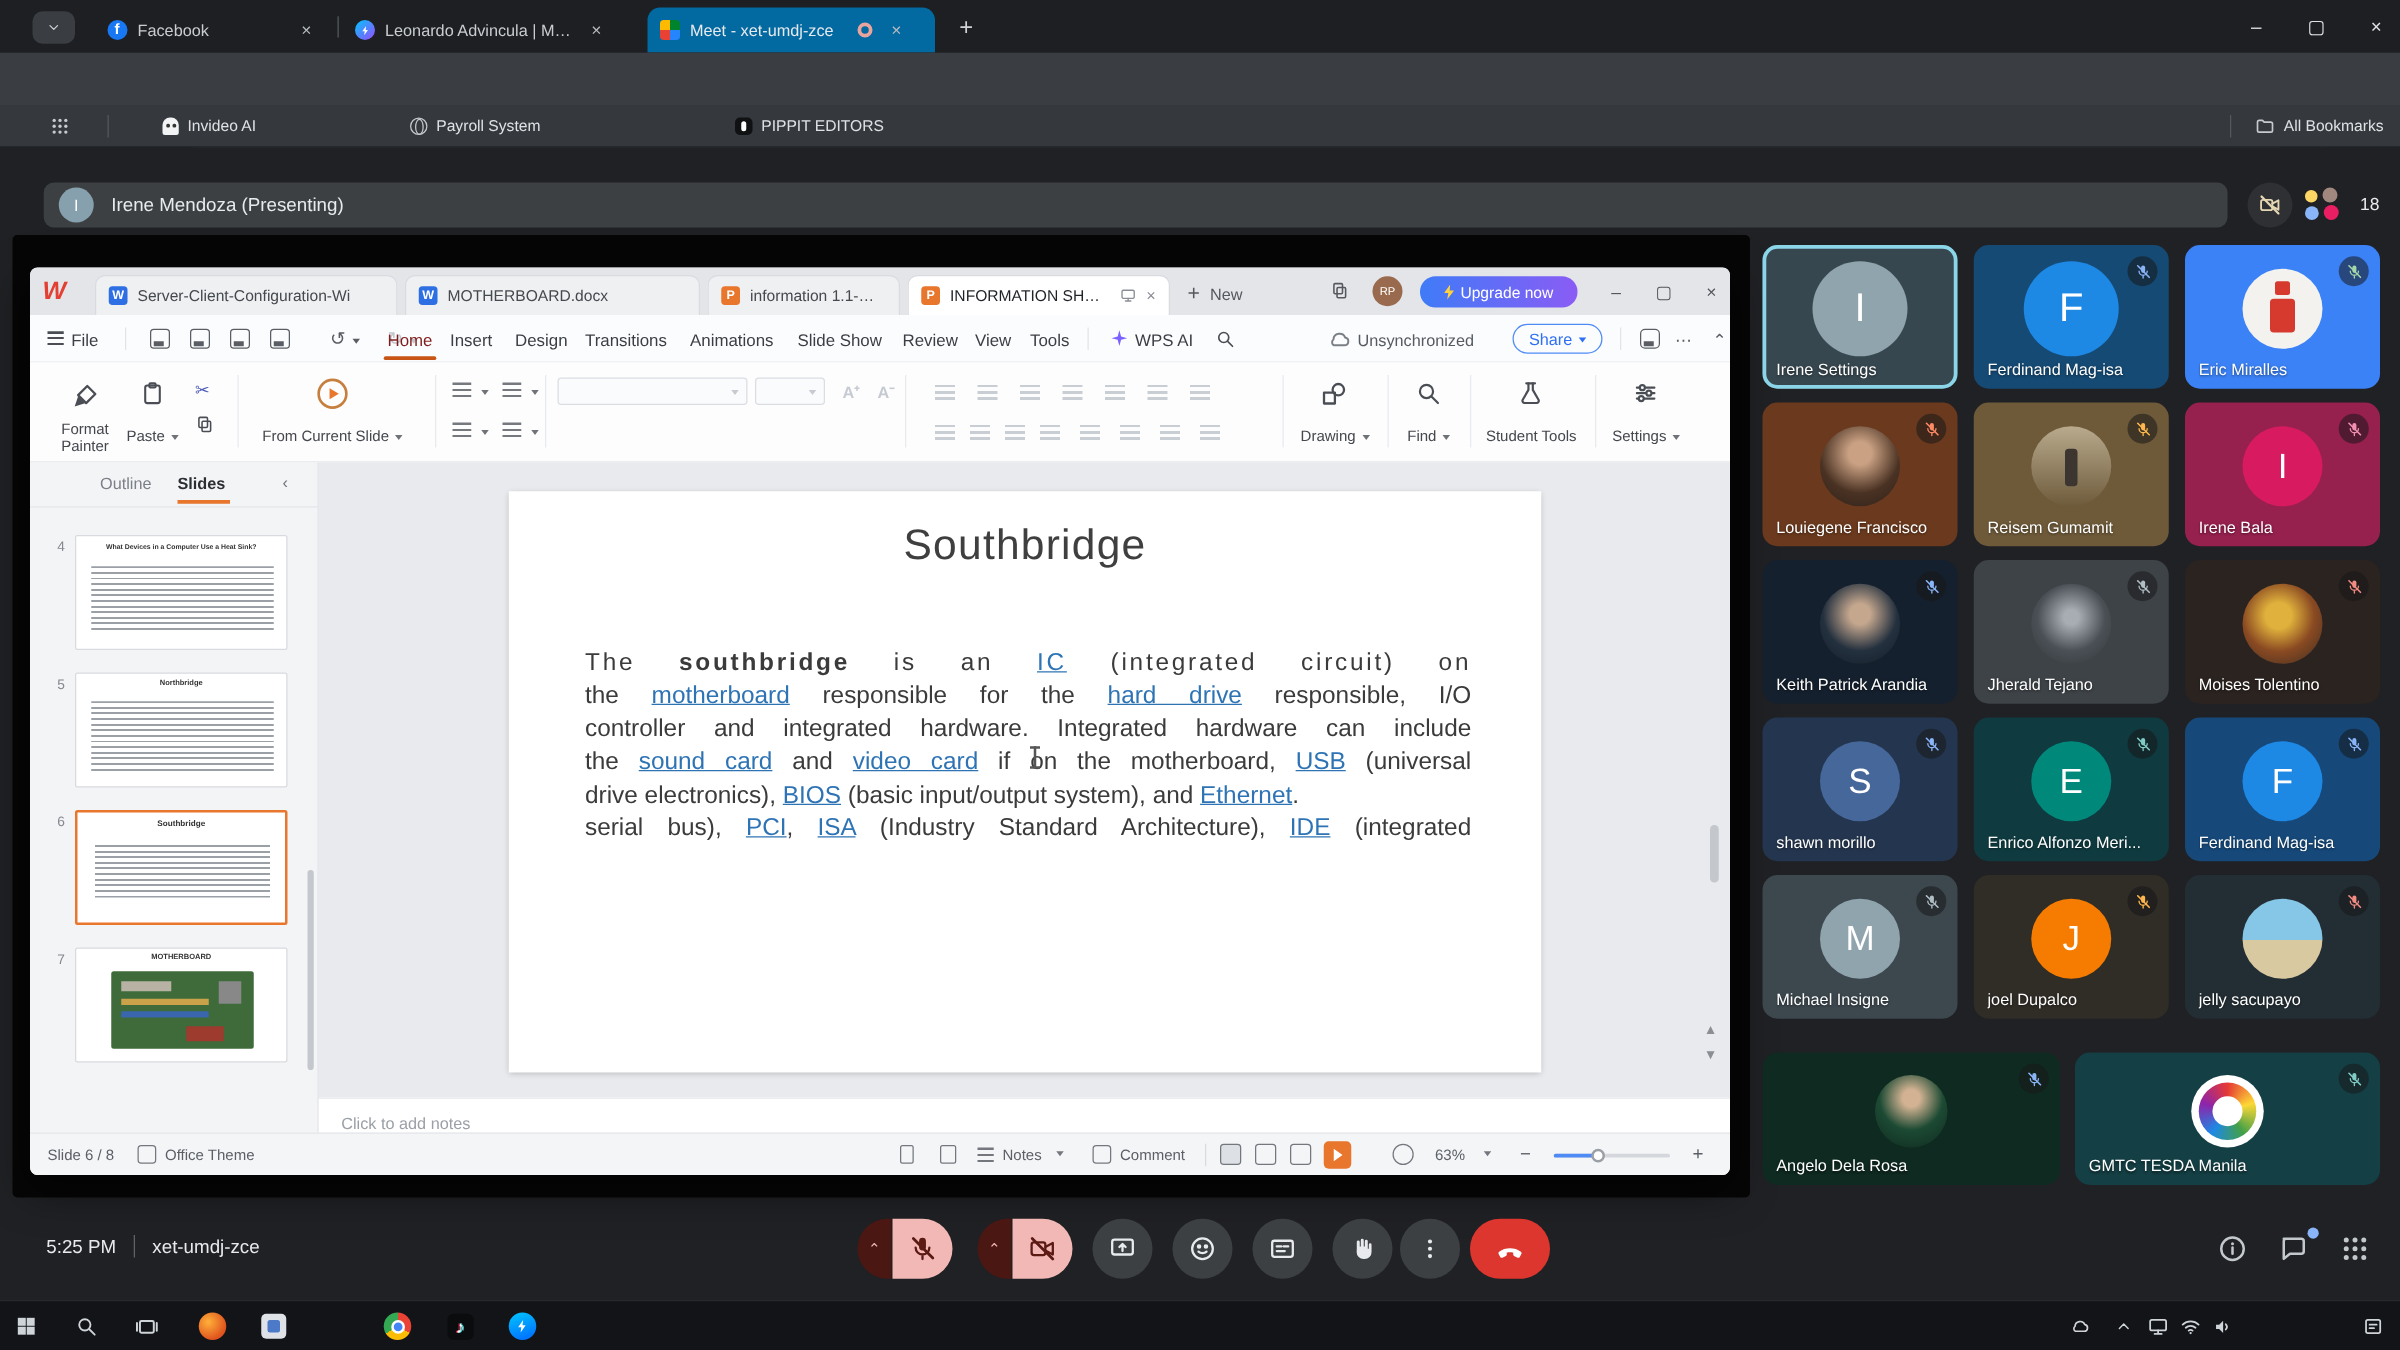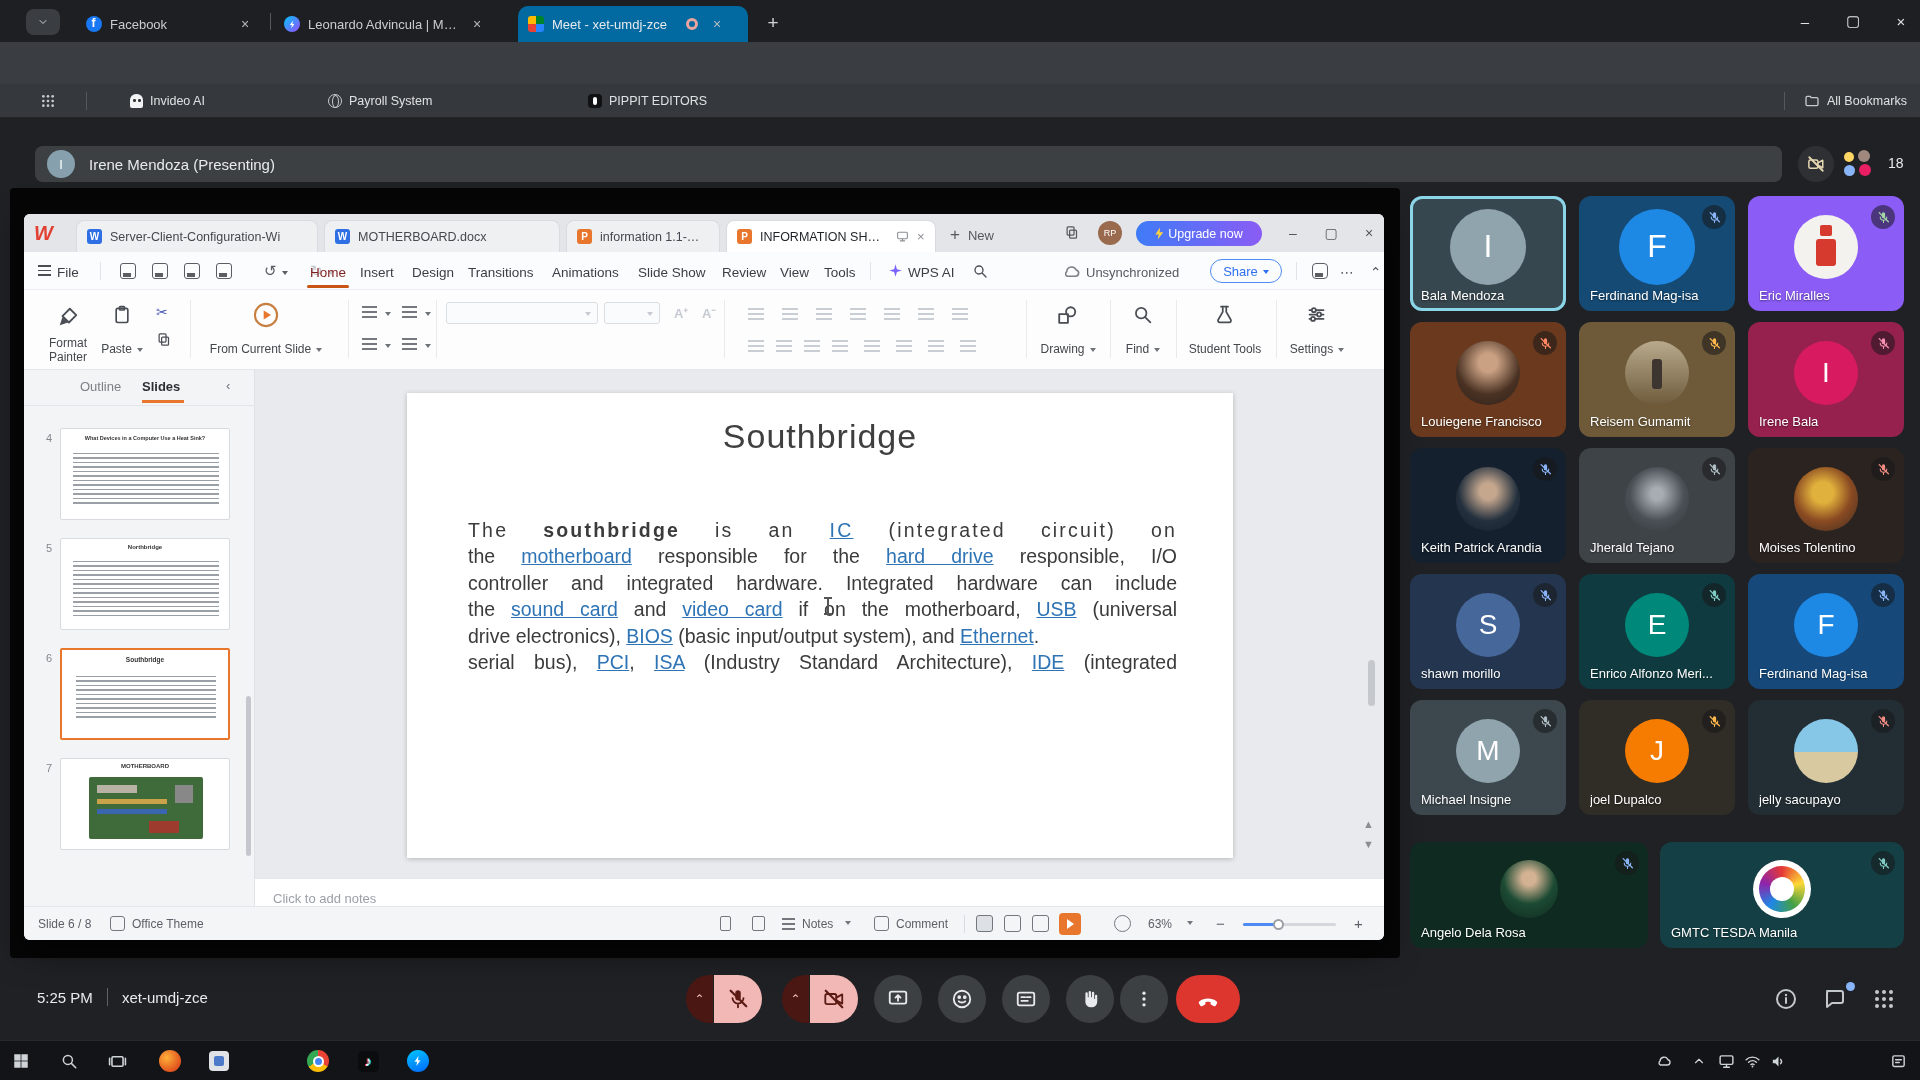--- a/index.html
+++ b/index.html
@@ -593,36 +593,36 @@
         <div class="ztrack">
             <span class="zfill"></span>
             <span class="zthumb"></span>
           </div>
         <span style="position:absolute;left:1330px;top:8px;font-size:15px;color:#5b5f66">+</span>
       </div>
     </div>
 
     <div class="tile big sel" style="left:1410px;top:78px;width:156px;height:115px;background:#37474f">
       <span class="pav" style="background:#90a4ae">I</span>
-      <span class="pname">Bala Mendoza</span>
+      <span class="pname">Irene Settings</span>
     </div>
     <div class="tile big" style="left:1579px;top:78px;width:156px;height:115px;background:#154a74">
       <span class="badge">
           <span class="ic" style="color:#8ab4f8">
             <svg viewBox="0 0 24 24" fill="none" stroke="currentColor" stroke-width="2" stroke-linecap="round" stroke-linejoin="round">
               <rect x="9" y="2.5" width="6" height="11" rx="3" fill="currentColor" stroke="none"></rect>
               <path d="M6 11a6 6 0 0 0 12 0M12 17v4"></path>
               <path d="M4 3l17 17" stroke-width="2.4"></path>
             </svg>
           </span>
         </span>
       <span class="pav" style="background:#1e88e5">F</span>
       <span class="pname">Ferdinand Mag-isa</span>
     </div>
-    <div class="tile big" style="left:1748px;top:78px;width:156px;height:115px;background:#8b5cf6">
+    <div class="tile big" style="left:1748px;top:78px;width:156px;height:115px;background:#3b82f6">
       <span class="badge">
           <span class="ic" style="color:#a5d6a7">
             <svg viewBox="0 0 24 24" fill="none" stroke="currentColor" stroke-width="2" stroke-linecap="round" stroke-linejoin="round">
               <rect x="9" y="2.5" width="6" height="11" rx="3" fill="currentColor" stroke="none"></rect>
               <path d="M6 11a6 6 0 0 0 12 0M12 17v4"></path>
               <path d="M4 3l17 17" stroke-width="2.4"></path>
             </svg>
           </span>
         </span>
       <span class="photo ph3"></span>

